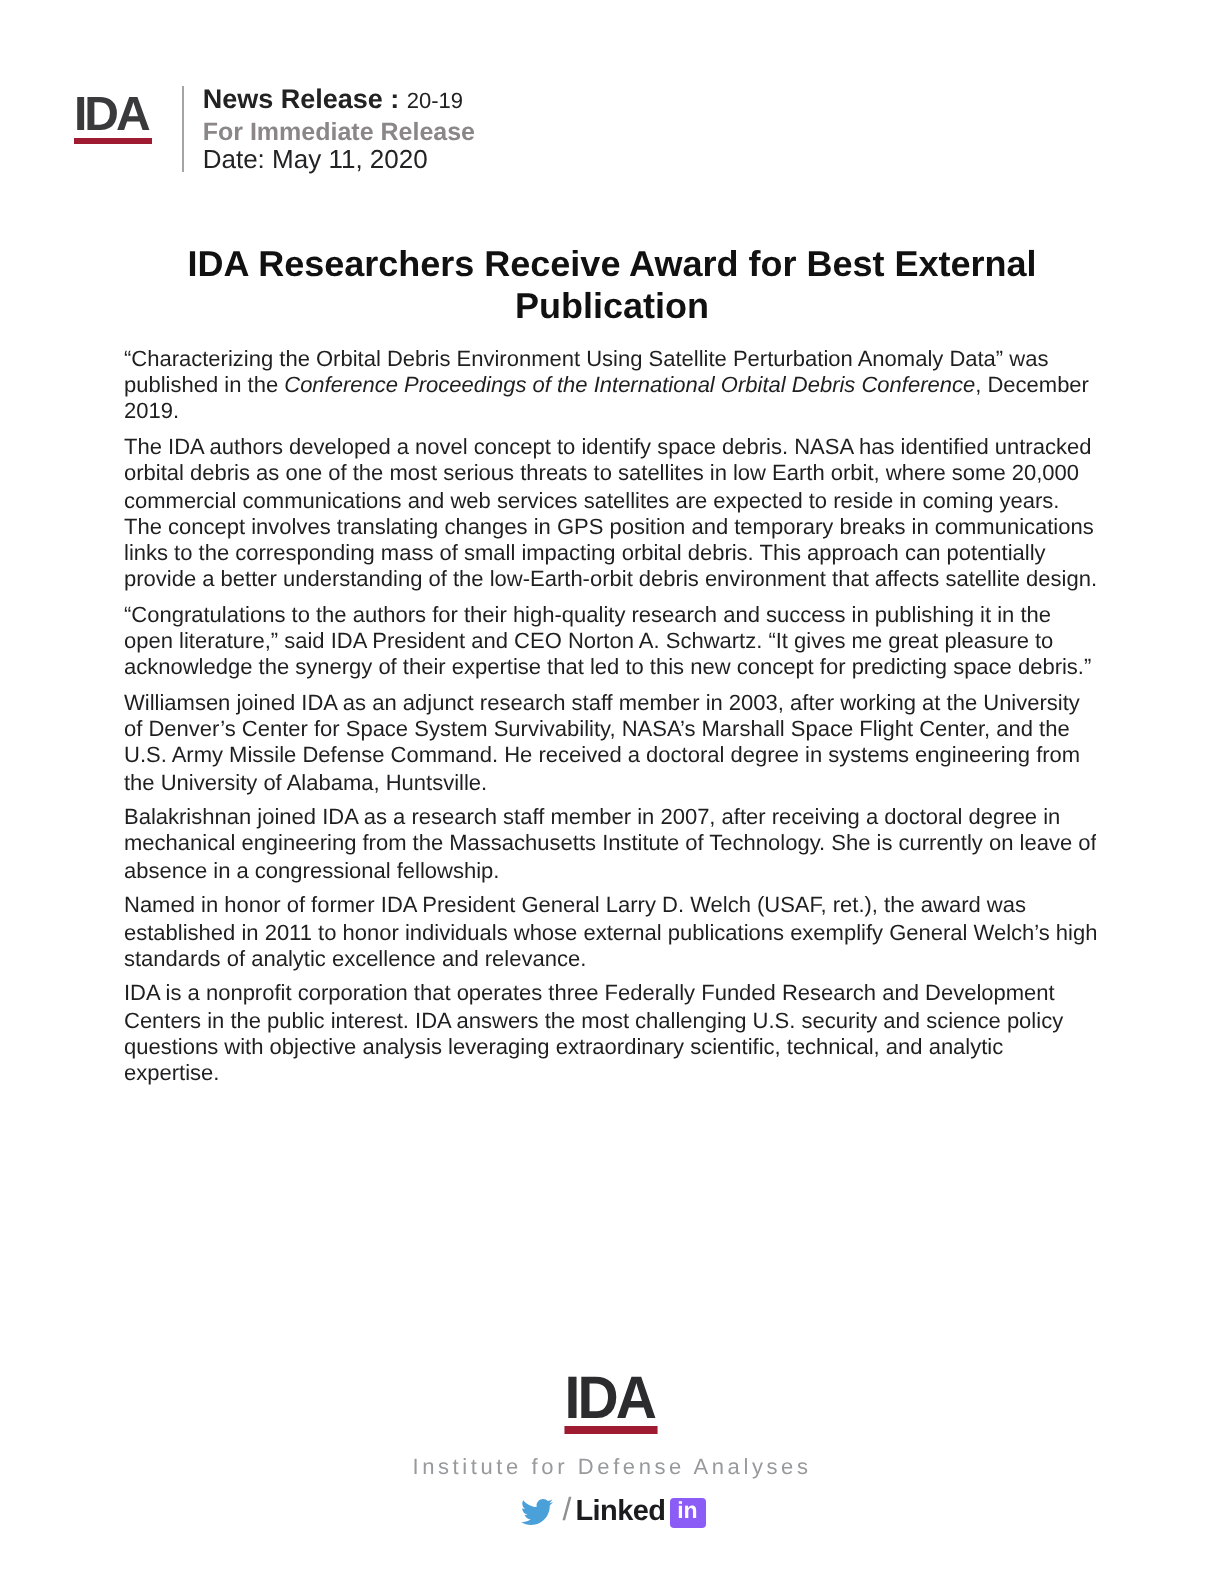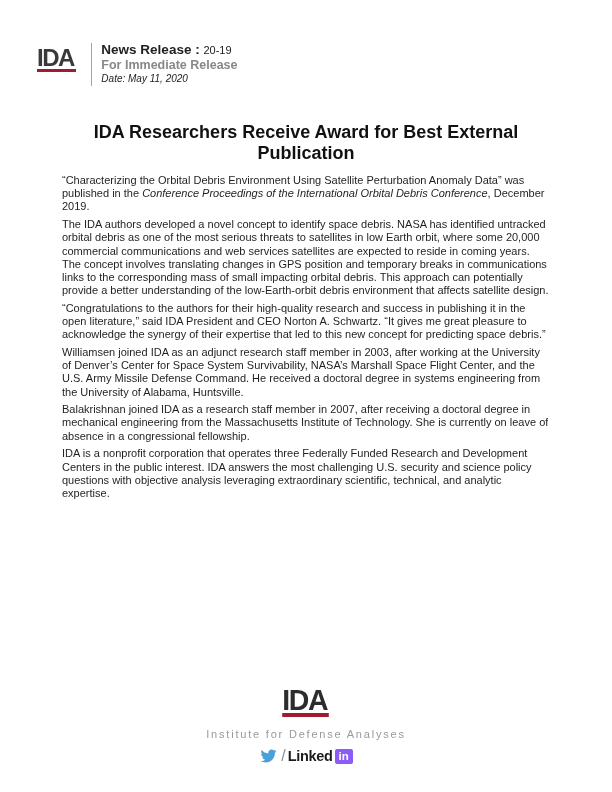--- a/index.html
+++ b/index.html
@@ -9,21 +9,21 @@
   
   .masthead{position:absolute;top:42px;left:37px;display:flex;align-items:flex-start;}
   .logo-main{display:inline-block;font-size:24px;font-weight:bold;letter-spacing:-1.5px;
              color:#3a3a3c;line-height:18px;padding:0 2px 2px 0;border-bottom:3.5px solid #9e1b32;
              margin-top:7px;}
   .vline{width:1.5px;height:43px;background:#a2a4a7;margin:1px 9px 0 15px;}
   .m1{font-size:13.5px;font-weight:bold;line-height:15px;color:#222;}
   .m1 .sep{font-weight:bold;}
   .m1 .num{font-size:11px;font-weight:normal;}
   .m2{font-size:12.5px;font-weight:bold;color:#8b8789;line-height:14px;}
-  .m3{font-size:10px;color:#232325;line-height:14px;font-style:italic;}
+  .m3{font-size:13px;color:#232325;line-height:14px;}
 
   
   .content{position:absolute;top:122px;left:62px;width:488px;}
   .title{font-size:18px;font-weight:bold;text-align:center;margin:0 0 10px 0;color:#111;}
   .content p{font-size:11px;line-height:13.2px;margin:0 0 4.5px 0;}
   .b{font-weight:bold;}
   .i{font-style:italic;}
 
   
   .footer{position:absolute;top:688px;left:0;width:612px;text-align:center;}
@@ -59,20 +59,21 @@
   </header>
 
   <main class="content">
     <h1 class="title">IDA Researchers Receive Award for Best External Publication</h1>
     <div id="paragraphs">
         <p><span class="">“Characterizing the Orbital Debris Environment Using Satellite Perturbation Anomaly Data” was published in the </span><span class="i">Conference Proceedings of the International Orbital Debris Conference</span><span class="">, December 2019.</span></p>
         <p><span class="">The IDA authors developed a novel concept to identify space debris. NASA has identified untracked orbital debris as one of the most serious threats to satellites in low Earth orbit, where some 20,000 commercial communications and web services satellites are expected to reside in coming years. The concept involves translating changes in GPS position and temporary breaks in communications links to the corresponding mass of small impacting orbital debris. This approach can potentially provide a better understanding of the low-Earth-orbit debris environment that affects satellite design.</span></p>
         <p><span class="">“Congratulations to the authors for their high-quality research and success in publishing it in the open literature,” said IDA President and CEO Norton A. Schwartz. “It gives me great pleasure to acknowledge the synergy of their expertise that led to this new concept for predicting space debris.”</span></p>
         <p><span class="">Williamsen joined IDA as an adjunct research staff member in 2003, after working at the University of Denver’s Center for Space System Survivability, NASA’s Marshall Space Flight Center, and the U.S. Army Missile Defense Command. He received a doctoral degree in systems engineering from the University of Alabama, Huntsville.</span></p>
         <p><span class="">Balakrishnan joined IDA as a research staff member in 2007, after receiving a doctoral degree in mechanical engineering from the Massachusetts Institute of Technology. She is currently on leave of absence in a congressional fellowship.</span></p>
+        <p><span class="">Named in honor of former IDA President General Larry D. Welch (USAF, ret.), the award was established in 2011 to honor individuals whose external publications exemplify General Welch’s high standards of analytic excellence and relevance.</span></p>
         <p><span class="">IDA is a nonprofit corporation that operates three Federally Funded Research and Development Centers in the public interest. IDA answers the most challenging U.S. security and science policy questions with objective analysis leveraging extraordinary scientific, technical, and analytic expertise.</span></p>
       </div>
   </main>
 
   <footer class="footer">
     <div>
       <div class="logo-footer">
         <span>IDA</span>
       </div>
     </div>

